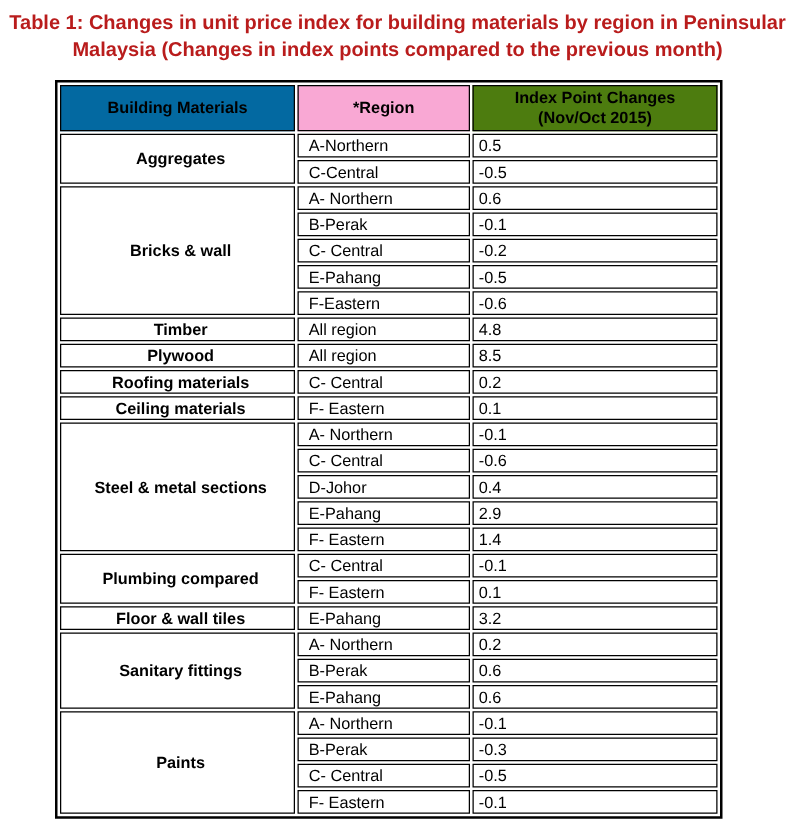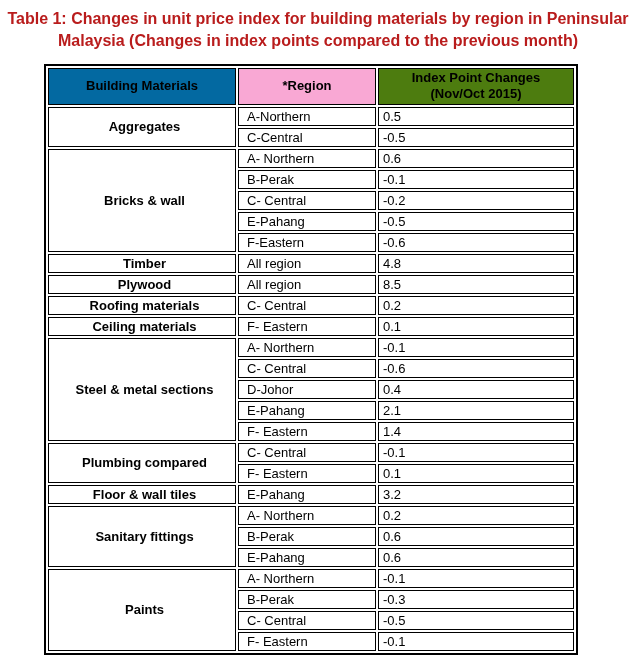--- a/index.html
+++ b/index.html
@@ -147,21 +147,21 @@
       <tr>
         <td class="region-cell">C- Central</td>
         <td class="value-cell">-0.6</td>
       </tr>
       <tr>
         <td class="region-cell">D-Johor</td>
         <td class="value-cell">0.4</td>
       </tr>
       <tr>
         <td class="region-cell">E-Pahang</td>
-        <td class="value-cell">2.1</td>
+        <td class="value-cell">2.9</td>
       </tr>
       <tr>
         <td class="region-cell">F- Eastern</td>
         <td class="value-cell">1.4</td>
       </tr>
       <tr>
         <td class="material-cell" rowspan="2">Plumbing compared</td>
         <td class="region-cell">C- Central</td>
         <td class="value-cell">-0.1</td>
       </tr>

